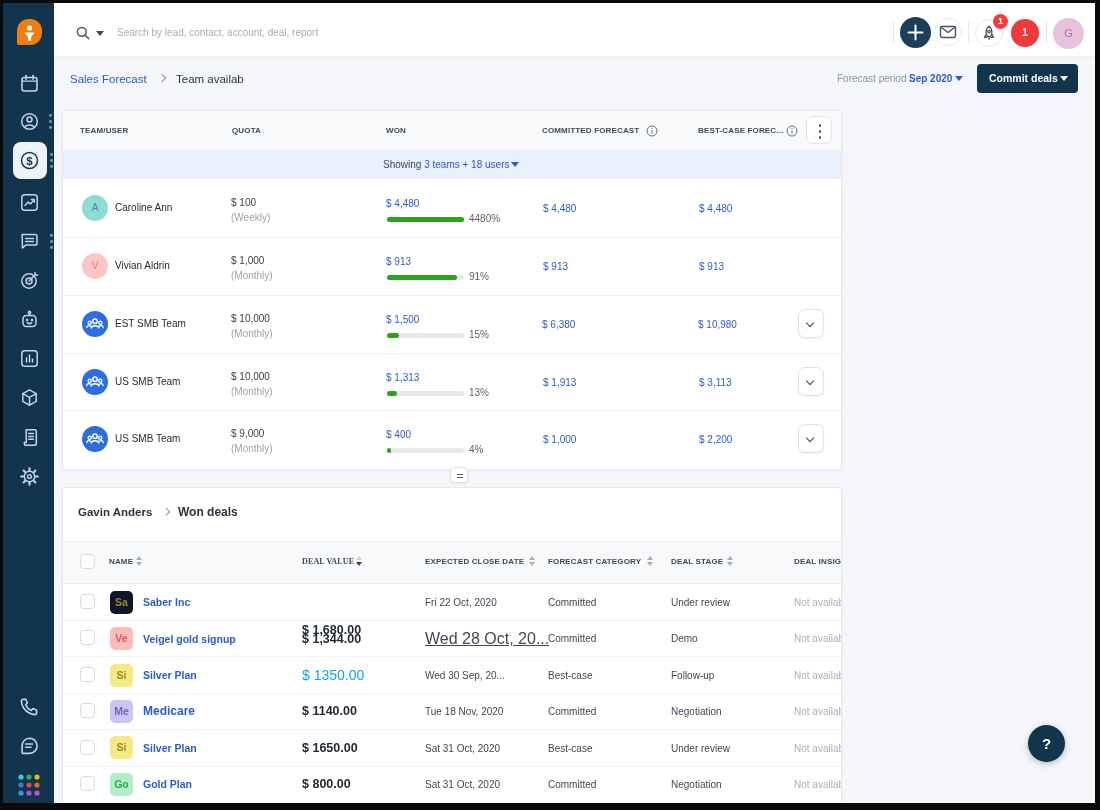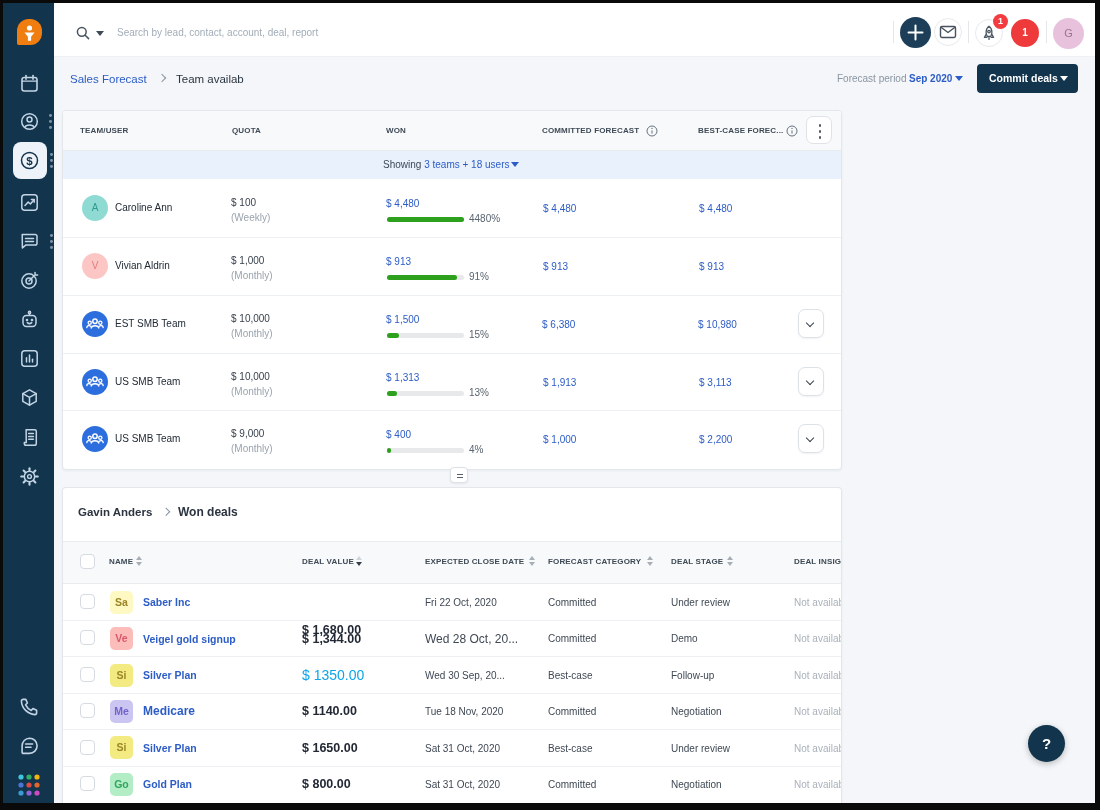--- a/index.html
+++ b/index.html
@@ -354,54 +354,54 @@
 <div id="p2">
 
   <div class="t" style="left:78px; top:502px; color:#2b3440; font-size:11.5px; font-weight:bold;">Gavin Anders</div>
   <div class="chev" style="left:163px; top:509px; width:5.5px; height:5.5px; transform:rotate(-45deg); border-color:#8a95a0;"></div>
   <div class="t" style="left:178px; top:502px; color:#2b3440; font-size:12px; font-weight:bold;">Won deals</div>
 
   <div class="cb" style="left:80px; top:554px;"></div>
   <div class="hdr" style="left:109px; top:555px;">NAME</div>
   <div class="srt up" style="left:136px; top:556px;"></div>
     <div class="srt dn" style="left:136px; top:562px;"></div>
-  <div class="hdr" style="left:302px; top:555px;">DEAL VALUE</div>
+  <div class="hdr" style="left:302px; top:555px;font-family:Liberation Serif, serif;">DEAL VALUE</div>
   <div class="srt up" style="left:356px; top:556px; border-bottom-color:#cfd5da;"></div>
     <div class="srt dn" style="left:356px; top:562px; border-top-color:#353e48;"></div>
   <div class="hdr" style="left:425px; top:555px;">EXPECTED CLOSE DATE</div>
   <div class="srt up" style="left:529px; top:556px;"></div>
     <div class="srt dn" style="left:529px; top:562px;"></div>
   <div class="hdr" style="left:548px; top:555px;">FORECAST CATEGORY</div>
   <div class="srt up" style="left:647px; top:556px;"></div>
     <div class="srt dn" style="left:647px; top:562px;"></div>
   <div class="hdr" style="left:671px; top:555px;">DEAL STAGE</div>
   <div class="srt up" style="left:727px; top:556px;"></div>
     <div class="srt dn" style="left:727px; top:562px;"></div>
   <div class="hdr" style="left:794px; top:555px; width:47px; overflow:hidden;">DEAL INSIGH</div>
 
   <div class="a" style="left:63px; top:620px; width:778px; height:1px; background:#eef0f3;"></div>
   <div class="a" style="left:63px; top:656px; width:778px; height:1px; background:#eef0f3;"></div>
   <div class="a" style="left:63px; top:693px; width:778px; height:1px; background:#eef0f3;"></div>
   <div class="a" style="left:63px; top:729px; width:778px; height:1px; background:#eef0f3;"></div>
   <div class="a" style="left:63px; top:766px; width:778px; height:1px; background:#eef0f3;"></div>
 
   <div class="cb" style="left:80px; top:594px;"></div>
-  <div class="badge2" style="left:110px; top:590.5px; background:#fef9c3; color:#9c8526;">Sa</div>
+  <div class="badge2" style="left:110px; top:590.5px; background:#0f172a; color:#9c8526;">Sa</div>
   <div class="t" style="left:143px; top:592px; color:#2c5cc5; font-size:10.5px; font-weight:bold;">Saber Inc</div>
   <div class="t" style="left:302px; top:592px; color:#222935; font-size:12.5px; font-weight:bold;margin-top:28px;">$ 1,680.00</div>
   <div class="t" style="left:425px; top:592.5px; color:#3f4854; font-size:10px;">Fri 22 Oct, 2020</div>
   <div class="t" style="left:548px; top:592.5px; color:#3f4854; font-size:10px;">Committed</div>
   <div class="t" style="left:671px; top:592.5px; color:#3f4854; font-size:10px;">Under review</div>
   <div class="t" style="left:794px; top:592.5px; color:#a9b1ba; font-size:10px; width:47px; overflow:hidden;">Not availab</div>
 
   <div class="cb" style="left:80px; top:630px;"></div>
   <div class="badge2" style="left:110px; top:627px; background:#fbbcba; color:#d95968;">Ve</div>
   <div class="t" style="left:143px; top:628.5px; color:#2c5cc5; font-size:10.5px; font-weight:bold;">Veigel gold signup</div>
   <div class="t" style="left:302px; top:628.5px; color:#222935; font-size:12.5px; font-weight:bold;">$ 1,344.00</div>
-  <div class="t" style="left:425px; top:629px; color:#3f4854; font-size:12px;">Wed 28 Oct, 20...</div>
+  <div class="t" style="left:425px; top:629px; color:#3f4854; font-size:16px;text-decoration:underline;">Wed 28 Oct, 20...</div>
   <div class="t" style="left:548px; top:629px; color:#3f4854; font-size:10px;">Committed</div>
   <div class="t" style="left:671px; top:629px; color:#3f4854; font-size:10px;">Demo</div>
   <div class="t" style="left:794px; top:629px; color:#a9b1ba; font-size:10px; width:47px; overflow:hidden;">Not availab</div>
 
   <div class="cb" style="left:80px; top:667px;"></div>
   <div class="badge2" style="left:110px; top:663.5px; background:#f4ea82; color:#9c8526;">Si</div>
   <div class="t" style="left:143px; top:665px; color:#2c5cc5; font-size:10.5px; font-weight:bold;">Silver Plan</div>
   <div class="t" style="left:302px; top:665px; color:#0ea5e9; font-size:14px; font-weight:normal;">$ 1350.00</div>
   <div class="t" style="left:425px; top:665.5px; color:#3f4854; font-size:10px;">Wed 30 Sep, 20...</div>
   <div class="t" style="left:548px; top:665.5px; color:#3f4854; font-size:10px;">Best-case</div>

